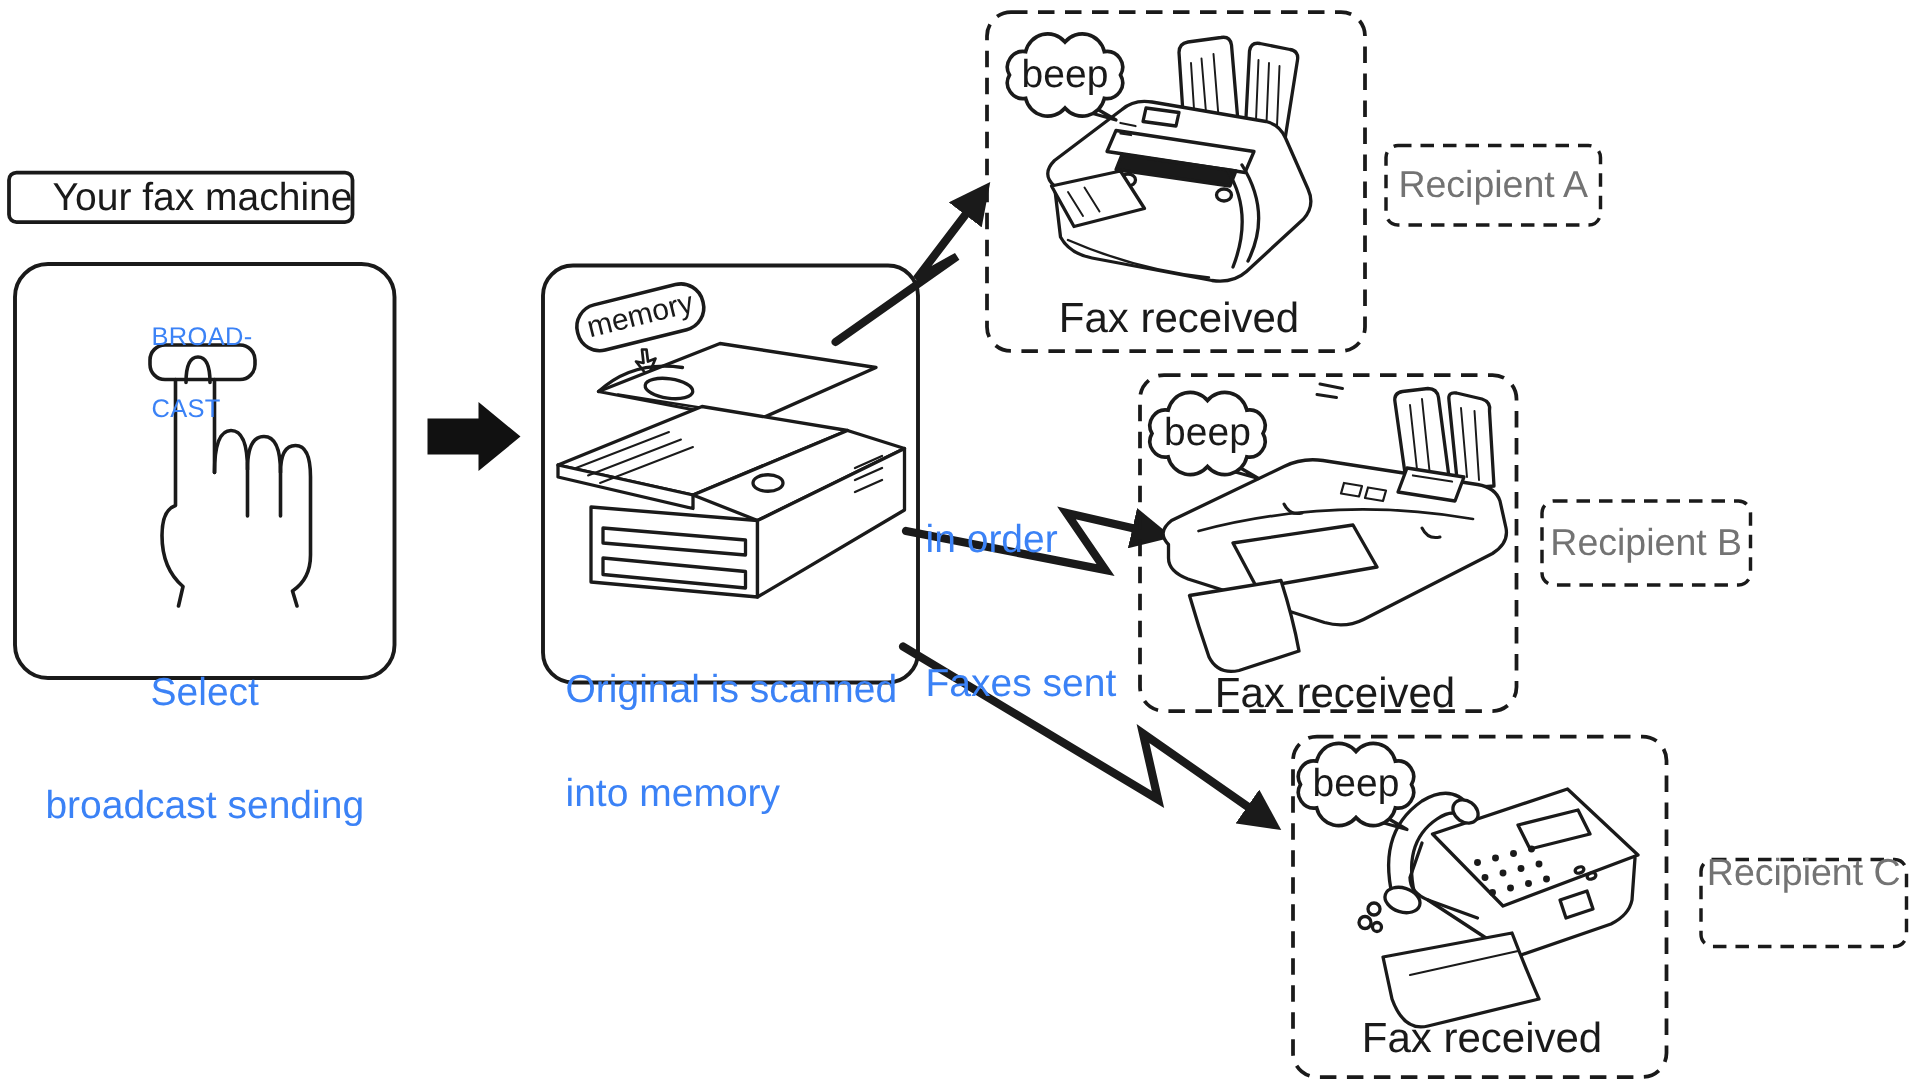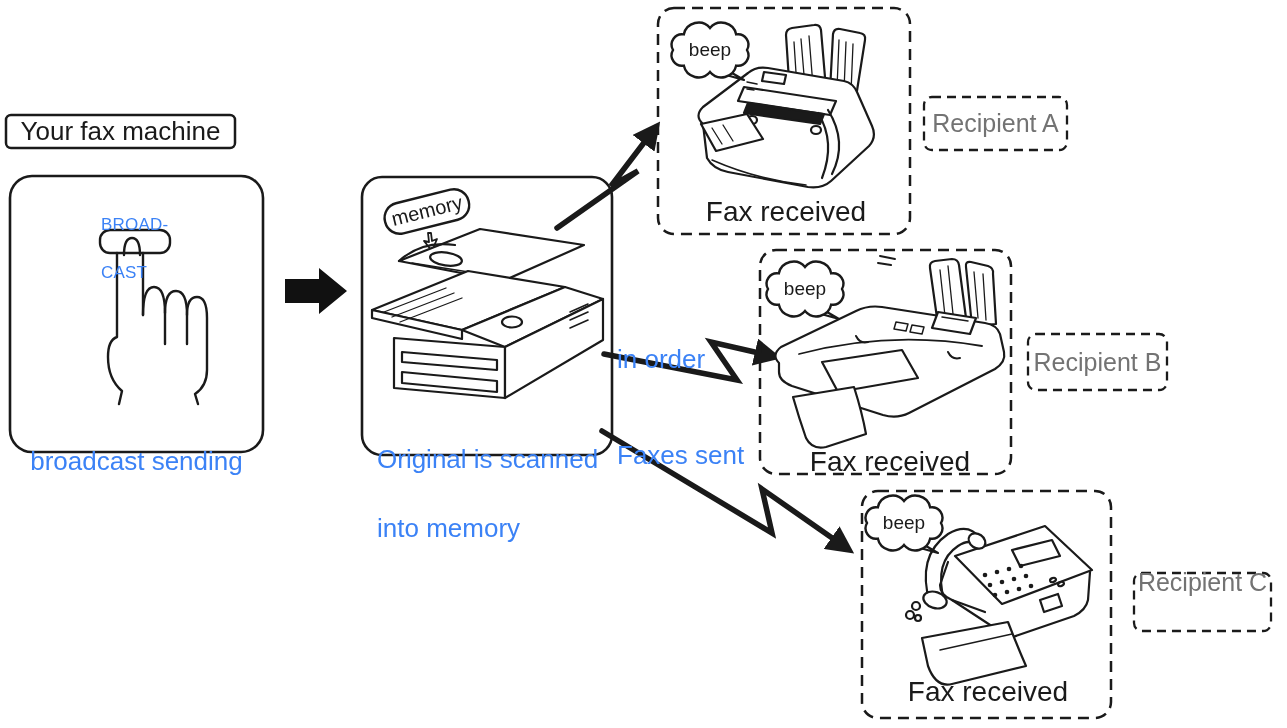--- a/index.html
+++ b/index.html
@@ -11,28 +11,28 @@
   .txt{position:absolute;white-space:pre;color:#3b82f6;}
   .tag{
     position:absolute;display:flex;align-items:center;justify-content:center;
     font-size:25px;color:#737373;
   }
   .cap-select{left:10px;top:399px;width:253px;text-align:center;font-size:26px;line-height:25px;}
   .cap-broadcast{left:101px;top:185px;font-size:17px;line-height:16px;letter-spacing:.2px;}
   .cap-original{left:377px;top:402px;font-size:26px;line-height:23px;}
   .cap-transfer{left:617px;top:279px;font-size:26px;line-height:32px;}
   .fax-received{position:absolute;width:240px;text-align:center;font-size:28px;}
-  .beep{position:absolute;transform:translate(-50%,-52%);font-size:19px;}
+  .beep{position:absolute;transform:translate(-50%,-52%);font-size:26px;}
   .memory{
     position:absolute;left:427px;top:211px;font-size:20px;
     transform:translate(-50%,-50%) rotate(-14deg);
   }
   .your-fax{
     position:absolute;left:6px;top:115px;width:229px;height:33px;
-    display:flex;align-items:center;justify-content:center;font-size:26px;
+    display:flex;align-items:center;justify-content:flex-end;font-size:26px;
   }
   .block{display:block;}
 </style>
 </head>
 <body>
 
 <div class="stage">
 
   <svg class="art" width="1287" height="728" viewBox="0 0 1287 728">
     <defs>
@@ -181,20 +181,21 @@
   <div class="your-fax">
     <span>Your fax machine</span>
   </div>
 
   <div class="txt cap-broadcast">
     <span class="block">BROAD-</span>
     <span class="block">CAST</span>
   </div>
 
   <div class="txt cap-select">
+    <span class="block">Select</span>
     <span class="block">broadcast sending</span>
   </div>
 
   <span class="memory">memory</span>
 
   <div class="txt cap-original">
     <span class="block">Original is scanned</span>
     <span class="block">into memory</span>
   </div>
 

